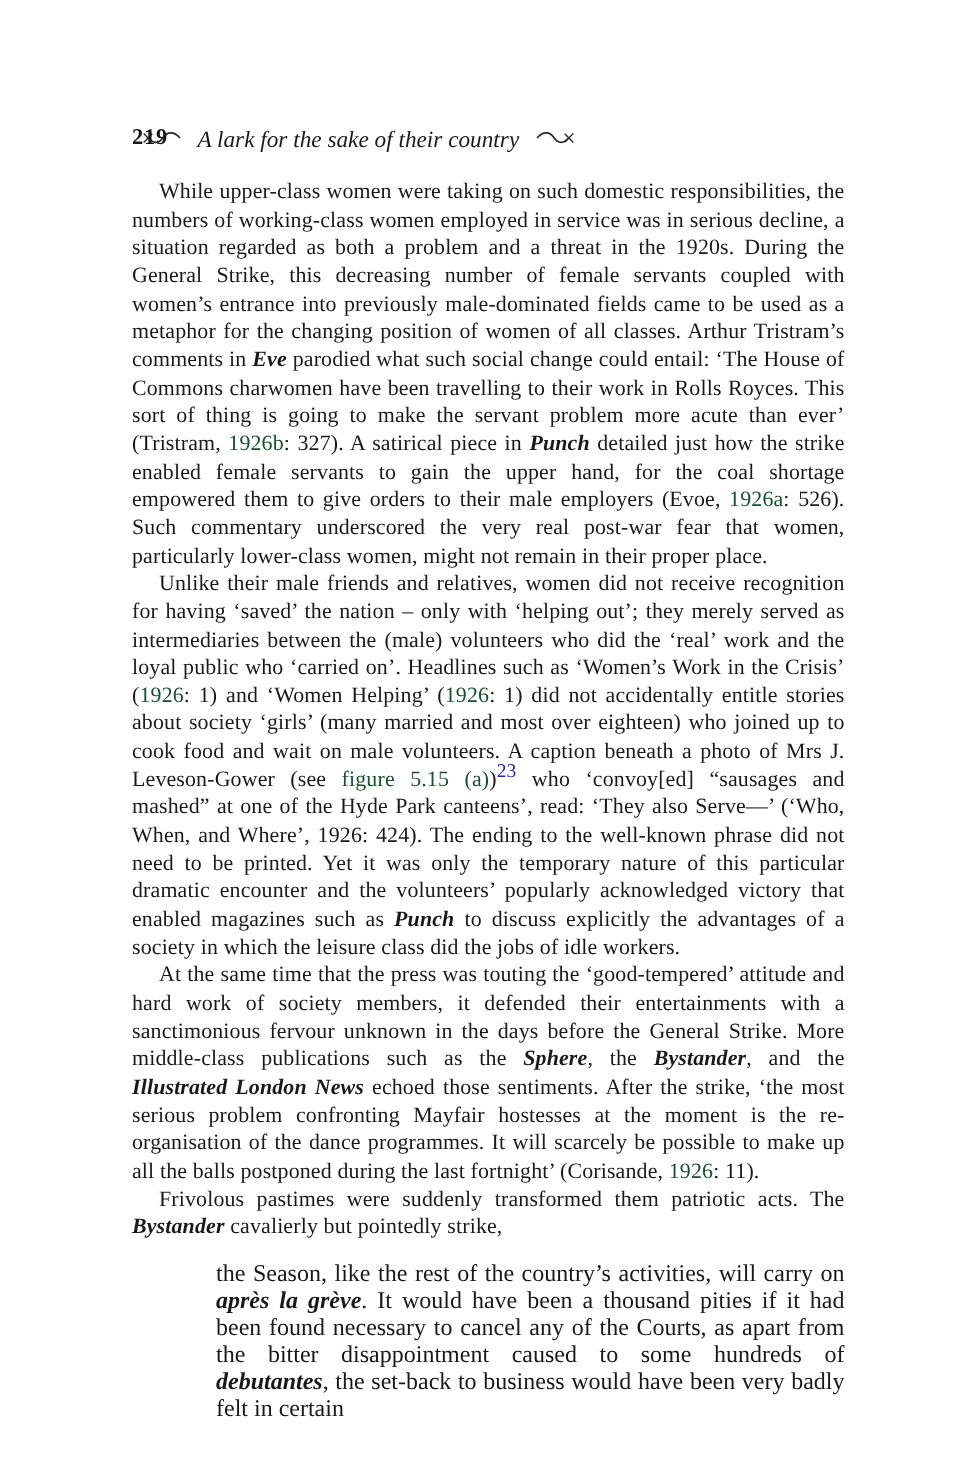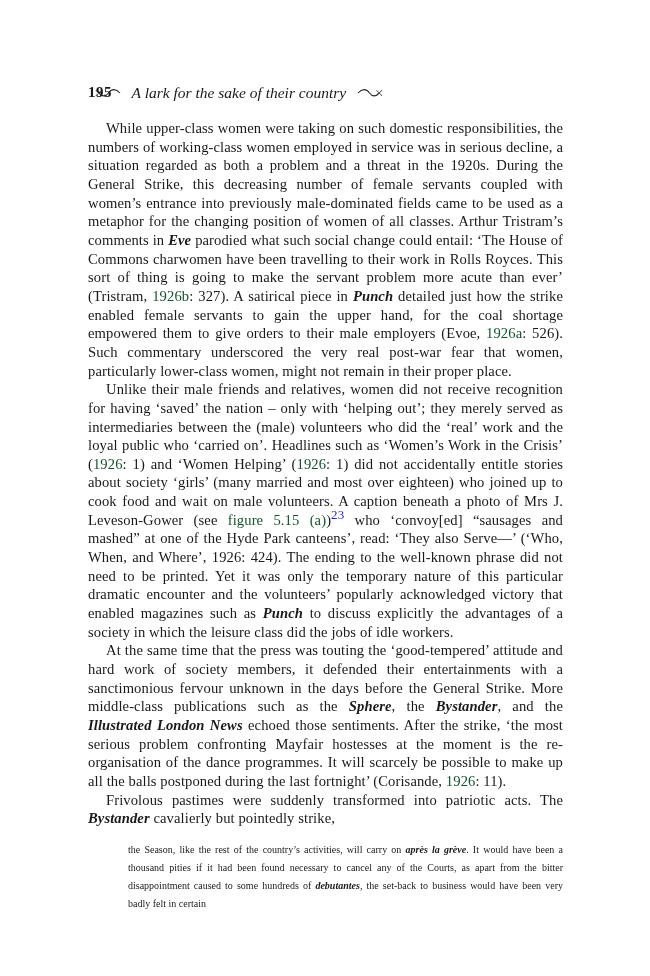--- a/index.html
+++ b/index.html
@@ -39,22 +39,22 @@
   }
   .body-text p.body {
     margin: 0;
     font-size: 14.6px;
     line-height: 18.65px;
     text-align: justify;
     text-indent: 18px;
     letter-spacing: 0.1px;
   }
   .body-text p.quote {
-    margin: 13px 0 0 40px;
-    font-size: 10px;
+    margin: 13px 0 0 56px;
+    font-size: 16px;
     line-height: 18px;
     text-align: justify;
     text-indent: 0;
   }
   em { font-style: italic; font-weight: bold; }
   a.link {
     color: #14532d;
     text-decoration: none;
     cursor: pointer;
   }
@@ -63,34 +63,34 @@
     font-size: 13px;
     line-height: 0;
     cursor: pointer;
   }
 </style>
 </head>
 <body>
 
 <div class="page">
   <header class="page-header">
-    <div class="page-number">195</div>
+    <div class="page-number">219</div>
     <div class="running-title">
       <span class="ornament"><svg width="26" height="10" viewBox="0 0 26 10">
             <path d="M25 5 C21 0.5, 16.5 0.5, 13.5 5 C10.8 8.8, 7 8.8, 4.5 5.4" fill="none" stroke="#2a2a2a" stroke-width="1.1"></path>
             <path d="M6.5 2.2 L0.8 8 M6.5 7.8 L0.8 2" fill="none" stroke="#2a2a2a" stroke-width="0.9"></path>
           </svg></span>
       <span class="title-text">A lark for the sake of their country</span>
       <span class="ornament"><svg width="26" height="10" viewBox="0 0 26 10">
             <path d="M1 5 C5 0.5, 9.5 0.5, 12.5 5 C15.2 8.8, 19 8.8, 21.5 5.4" fill="none" stroke="#2a2a2a" stroke-width="1.1"></path>
             <path d="M19.5 2.2 L25.2 8 M19.5 7.8 L25.2 2" fill="none" stroke="#2a2a2a" stroke-width="0.9"></path>
           </svg></span>
     </div>
   </header>
 
   <main class="body-text">
       <p class="body"><span>While upper-class women were taking on such domestic responsibilities, the numbers of working-class women employed in service was in serious decline, a situation regarded as both a problem and a threat in the 1920s. During the General Strike, this decreasing number of female servants coupled with women’s entrance into previously male-dominated fields came to be used as a metaphor for the changing position of women of all classes. Arthur Tristram’s comments in </span><em>Eve</em><span> parodied what such social change could entail: ‘The House of Commons charwomen have been travelling to their work in Rolls Royces. This sort of thing is going to make the servant problem more acute than ever’ (Tristram, </span><a class="link">1926b</a><span>: 327). A satirical piece in </span><em>Punch</em><span> detailed just how the strike enabled female servants to gain the upper hand, for the coal shortage empowered them to give orders to their male employers (Evoe, </span><a class="link">1926a</a><span>: 526). Such commentary underscored the very real post-war fear that women, particularly lower-class women, might not remain in their proper place.</span></p>
       <p class="body"><span>Unlike their male friends and relatives, women did not receive recognition for having ‘saved’ the nation – only with ‘helping out’; they merely served as intermediaries between the (male) volunteers who did the ‘real’ work and the loyal public who ‘carried on’. Headlines such as ‘Women’s Work in the Crisis’ (</span><a class="link">1926</a><span>: 1) and ‘Women Helping’ (</span><a class="link">1926</a><span>: 1) did not accidentally entitle stories about society ‘girls’ (many married and most over eighteen) who joined up to cook food and wait on male volunteers. A caption beneath a photo of Mrs J. Leveson-Gower (see </span><a class="link">figure 5.15 (a)</a><span>)</span><sup class="sup-link">23</sup><span> who ‘convoy[ed] “sausages and mashed” at one of the Hyde Park canteens’, read: ‘They also Serve—’ (‘Who, When, and Where’, 1926: 424). The ending to the well-known phrase did not need to be printed. Yet it was only the temporary nature of this particular dramatic encounter and the volunteers’ popularly acknowledged victory that enabled magazines such as </span><em>Punch</em><span> to discuss explicitly the advantages of a society in which the leisure class did the jobs of idle workers.</span></p>
       <p class="body"><span>At the same time that the press was touting the ‘good-tempered’ attitude and hard work of society members, it defended their entertainments with a sanctimonious fervour unknown in the days before the General Strike. More middle-class publications such as the </span><em>Sphere</em><span>, the </span><em>Bystander</em><span>, and the </span><em>Illustrated London News</em><span> echoed those sentiments. After the strike, ‘the most serious problem confronting Mayfair hostesses at the moment is the re-organisation of the dance programmes. It will scarcely be possible to make up all the balls postponed during the last fortnight’ (Corisande, </span><a class="link">1926</a><span>: 11).</span></p>
-      <p class="body"><span>Frivolous pastimes were suddenly transformed into patriotic acts. The </span><em>Bystander</em><span> cavalierly but pointedly strike,</span></p>
+      <p class="body"><span>Frivolous pastimes were suddenly transformed them patriotic acts. The </span><em>Bystander</em><span> cavalierly but pointedly strike,</span></p>
       <p class="quote"><span>the Season, like the rest of the country’s activities, will carry on </span><em>après la grève</em><span>. It would have been a thousand pities if it had been found necessary to cancel any of the Courts, as apart from the bitter disappointment caused to some hundreds of </span><em>debutantes</em><span>, the set-back to business would have been very badly felt in certain</span></p>
     </main>
 </div>
 
 </body></html>

